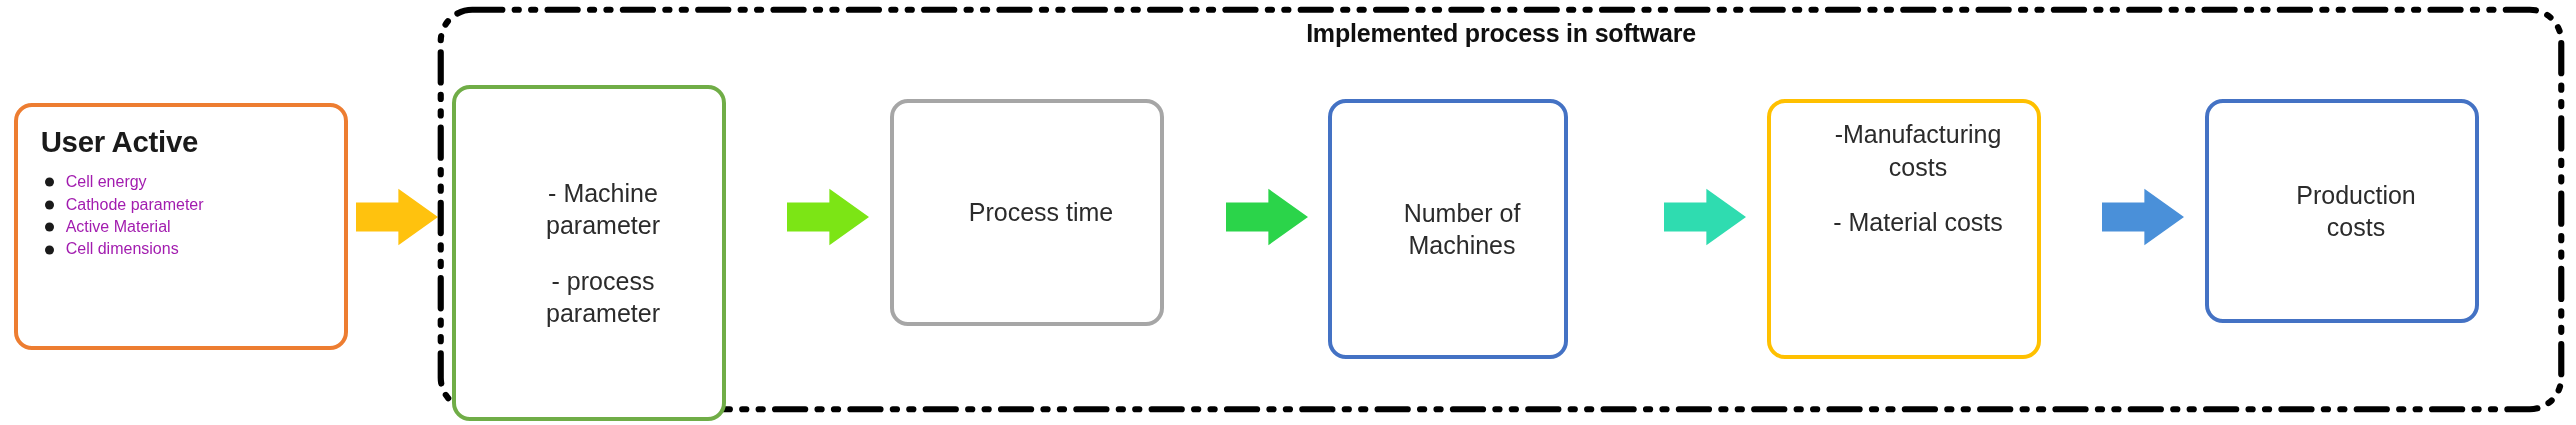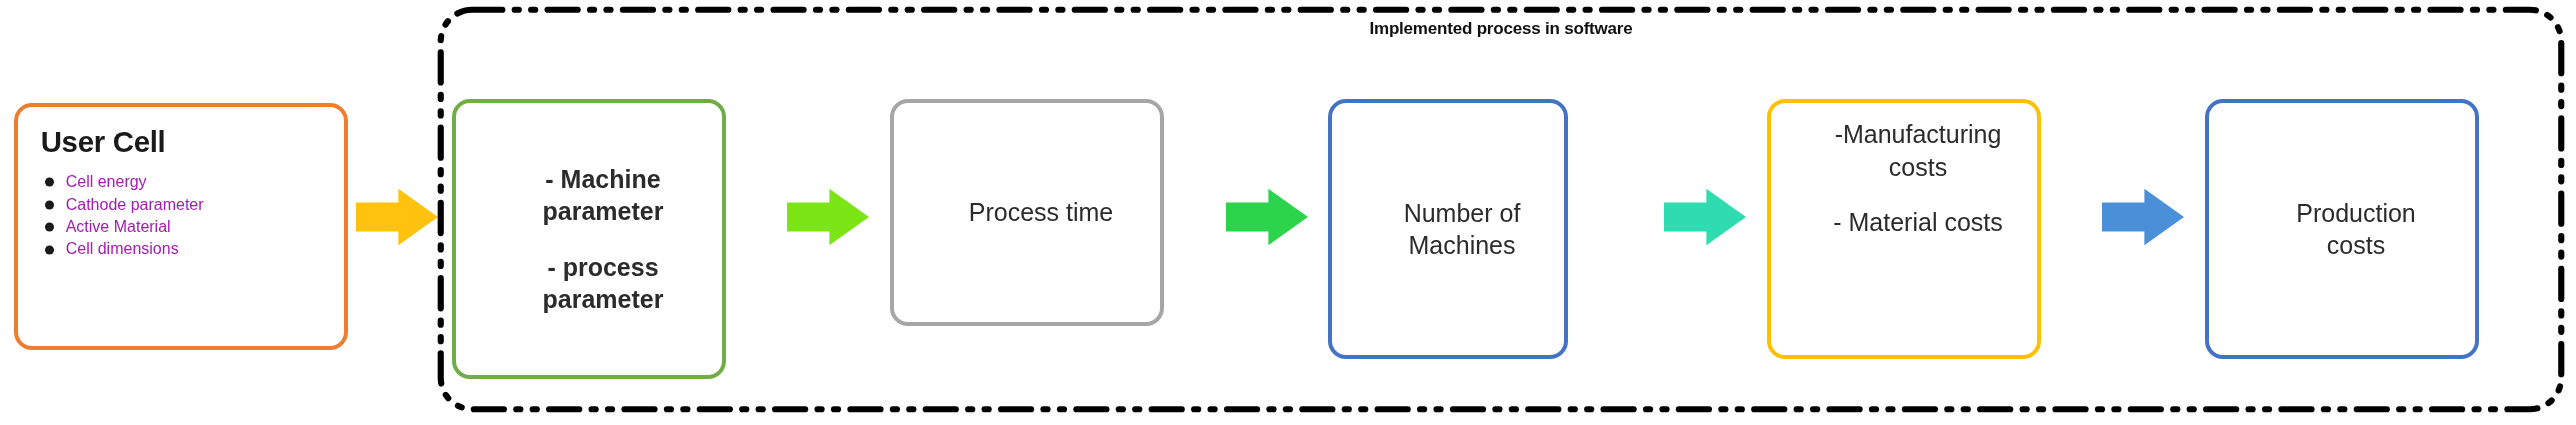--- a/index.html
+++ b/index.html
@@ -62,21 +62,21 @@
   #implemented-container > svg{
     position:absolute; left:0; top:0;
     width:100%; height:100%;
     overflow:visible;
   }
   #implemented-title{
     position:absolute;
     left:0; right:0;
     top:12.3px;
     text-align:center;
-    font-size:17px;
+    font-size:25px;
     font-weight:bold;
     color:#101010;
     letter-spacing:-0.2px;
   }
 
   
   .flow-box{
     position:absolute;
     box-sizing:border-box;
     background:#ffffff;
@@ -88,46 +88,46 @@
     text-align:center;
     color:#2b2b2b;
     font-size:25px;
     line-height:1.30;
   }
   .flow-box.center{ justify-content:center; align-items:center; }
   .flow-box.top   { justify-content:flex-start; align-items:center; padding-top:15px; }
   .flow-box .line{ display:block; width:100%;margin-left:28px; }
   .flow-box .gap { display:block; height:23px; }
 
-  #box-machine-parameter   { left:452px;  top:99px; width:274px; height:280px; border-color:#70AD47;font-weight:bold; }
+  #box-machine-parameter   { left:452px;  top:85px; width:274px; height:336px; border-color:#70AD47; }
   #box-process-time        { left:890px; top:99px; width:274px; height:227px; border-color:#A6A6A6; }
   #box-needed-machines     { left:1328px; top:99px; width:240px; height:260px; border-color:#4472C4; }
   #box-costs               { left:1767px; top:99px; width:274px; height:260px; border-color:#FFC000; }
-  #box-production-costs    { left:2205px; top:99px; width:274px; height:260px; border-color:#4472C4; }
+  #box-production-costs    { left:2205px; top:99px; width:274px; height:224px; border-color:#4472C4; }
 
   
   .flow-arrow{
     position:absolute;
     top:186px;
     width:82px;
     height:62px;
   }
   .flow-arrow svg{ width:100%; height:100%; display:block; overflow:visible; }
 
   #arrow-1{ left:356px;  }
   #arrow-2{ left:787px; }
   #arrow-3{ left:1226px; }
   #arrow-4{ left:1664px; }
   #arrow-5{ left:2102px; }
 </style>
 </head>
 <body>
 
 <div id="user-input-box">
-  <div id="user-input-title">User Cell</div>
+  <div id="user-input-title">User Active</div>
   <ul id="user-input-list">
     <li>
       <span class="bullet"></span>
       <span>Cell energy</span>
     </li>
     <li>
       <span class="bullet"></span>
       <span>Cathode parameter</span>
     </li>
     <li>

